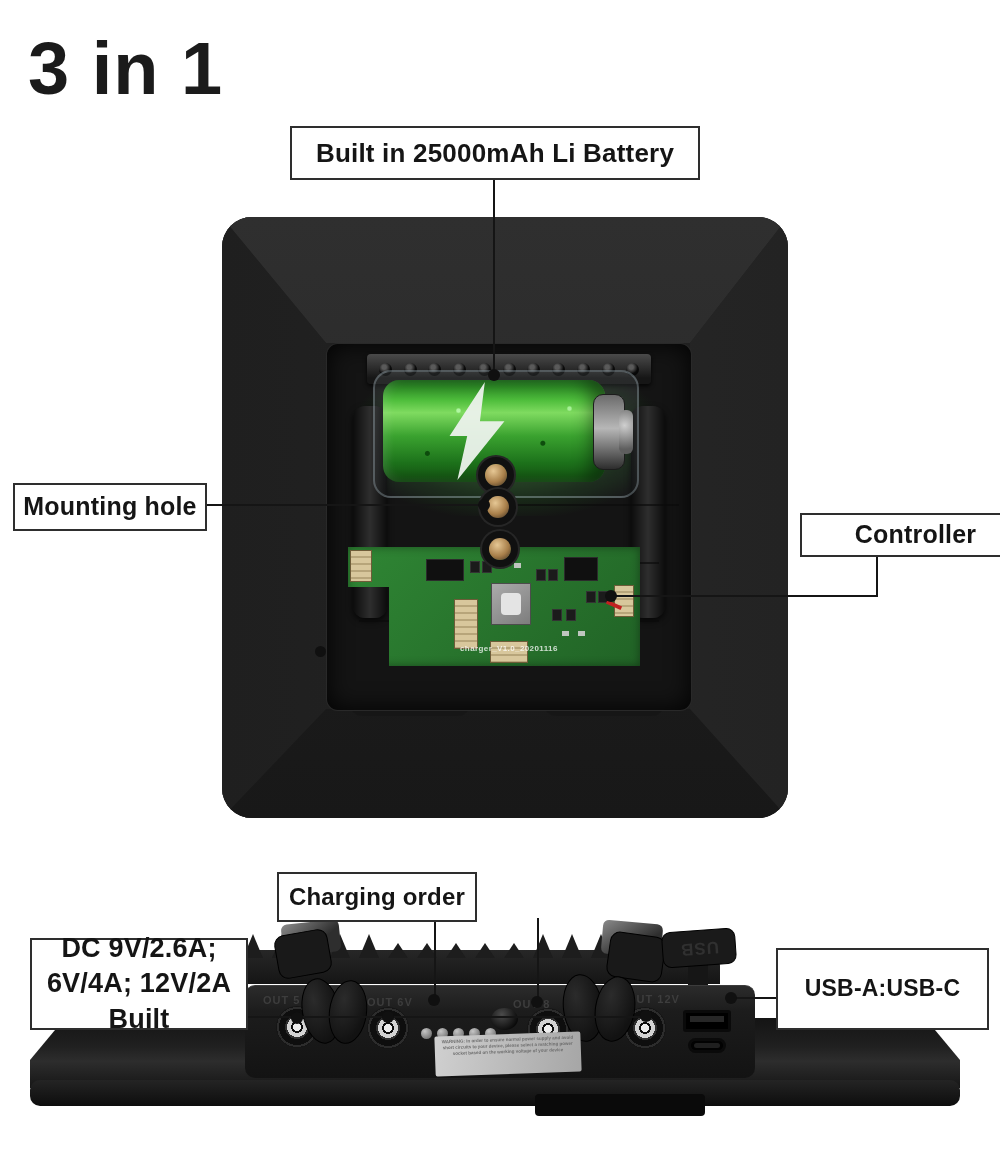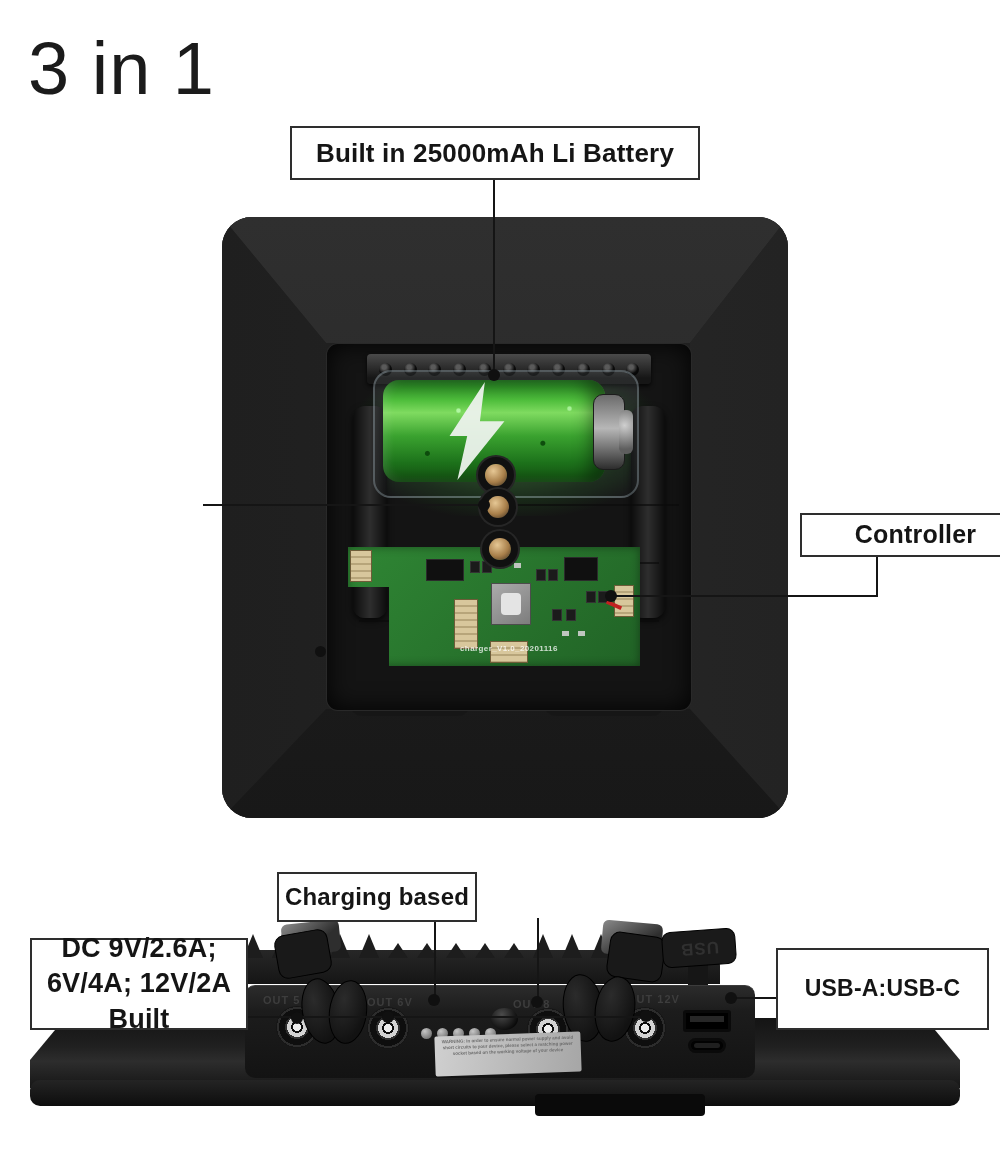--- a/index.html
+++ b/index.html
@@ -9,21 +9,21 @@
   }
   
   .callout{
     position:absolute;background:#fff;border:2px solid #2e2e2e;
     display:flex;flex-direction:column;align-items:center;justify-content:center;
     font-weight:bold;color:#151515;text-align:center;z-index:6;line-height:1.18;
     letter-spacing:.2px;
   }
   .cline{position:absolute;background:#151515;z-index:5;}
   .dot{position:absolute;width:12px;height:12px;border-radius:50%;background:#101010;z-index:5;}
-  #title{position:absolute;left:28px;top:26px;font-size:74px;font-weight:400;color:#1b1b1b;letter-spacing:1px;z-index:6;}
+  #title{position:absolute;left:28px;top:26px;font-size:74px;font-weight:700;color:#1b1b1b;letter-spacing:1px;z-index:6;}
 
   
   #device{position:absolute;left:222px;top:217px;width:566px;height:601px;background:#202020;
     border-radius:30px;overflow:hidden;box-shadow:inset 0 0 0 2px #2b2b2b;}
   .face{position:absolute;inset:0;}
   #face-top{clip-path:polygon(0px 0px,566px 0px,468px 126px,104px 126px);background:linear-gradient(180deg,#2f2f2f,#242424);}
   #face-left{clip-path:polygon(0px 0px,104px 126px,104px 492px,0px 601px);background:linear-gradient(90deg,#1f1f1f,#262626);}
   #face-right{clip-path:polygon(566px 0px,468px 126px,468px 492px,566px 601px);background:linear-gradient(270deg,#232323,#2a2a2a);}
   #face-bottom{clip-path:polygon(0px 601px,104px 492px,468px 492px,566px 601px);background:linear-gradient(0deg,#181818,#222);}
   #panel{position:absolute;left:104px;top:126px;width:364px;height:366px;background:#141414;
@@ -254,30 +254,31 @@
     <div id="wedge"></div>
     <div id="front"></div>
     <div id="stand"></div>
     <div id="sticker">WARNING: In order to ensure normal power supply and avoid short circuits to your device, please select a matching power socket based on the working voltage of your device</div>
   </div>
 
   <div class="callout" style="left:290px;top:126px;width:406px;height:50px;font-size:26px;">Built in 25000mAh Li Battery</div>
   <div class="cline" style="left:493px;top:176px;width:2px;height:199px;"></div>
   <div class="dot" style="left:488px;top:369px;"></div>
 
+  <div class="callout" style="left:13px;top:483px;width:190px;height:44px;font-size:25px;">Mounting hole</div>
   <div class="cline" style="left:203px;top:504px;width:276px;height:2px;"></div>
   <div class="dot" style="left:478px;top:499px;"></div>
   <div class="dot" style="left:315px;top:646px;width:11px;height:11px;"></div>
 
   <div class="callout" style="left:800px;top:513px;width:171px;height:40px;font-size:25px;padding-left:28px;">Controller</div>
   <div class="cline" style="left:876px;top:553px;width:2px;height:44px;"></div>
   <div class="cline" style="left:611px;top:595px;width:267px;height:2px;"></div>
   <div class="dot" style="left:605px;top:590px;"></div>
 
-  <div class="callout" style="left:277px;top:872px;width:196px;height:46px;font-size:24px;">Charging based</div>
+  <div class="callout" style="left:277px;top:872px;width:196px;height:46px;font-size:24px;">Charging order</div>
   <div class="cline" style="left:434px;top:918px;width:2px;height:80px;"></div>
   <div class="dot" style="left:428px;top:994px;"></div>
 
   <div class="cline" style="left:537px;top:918px;width:2px;height:82px;"></div>
   <div class="dot" style="left:531px;top:996px;"></div>
 
   <div class="callout" style="left:30px;top:938px;width:214px;height:88px;font-size:27px;line-height:1.3;">
     <span>DC 9V/2.6A;</span>
     <span>6V/4A; 12V/2A</span>
     <span>Built</span>

